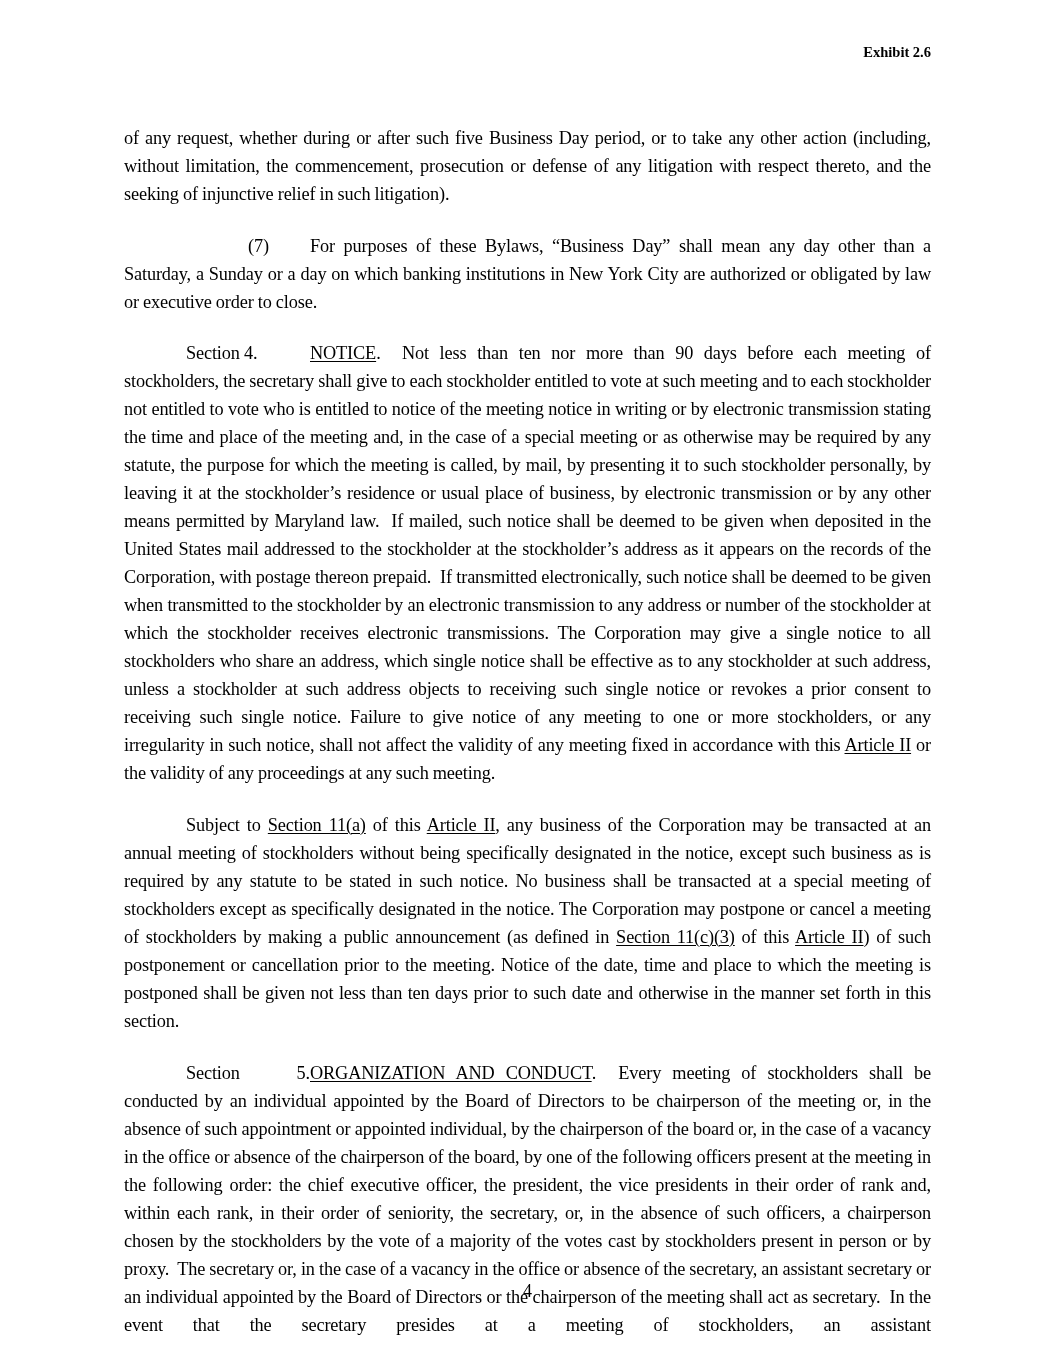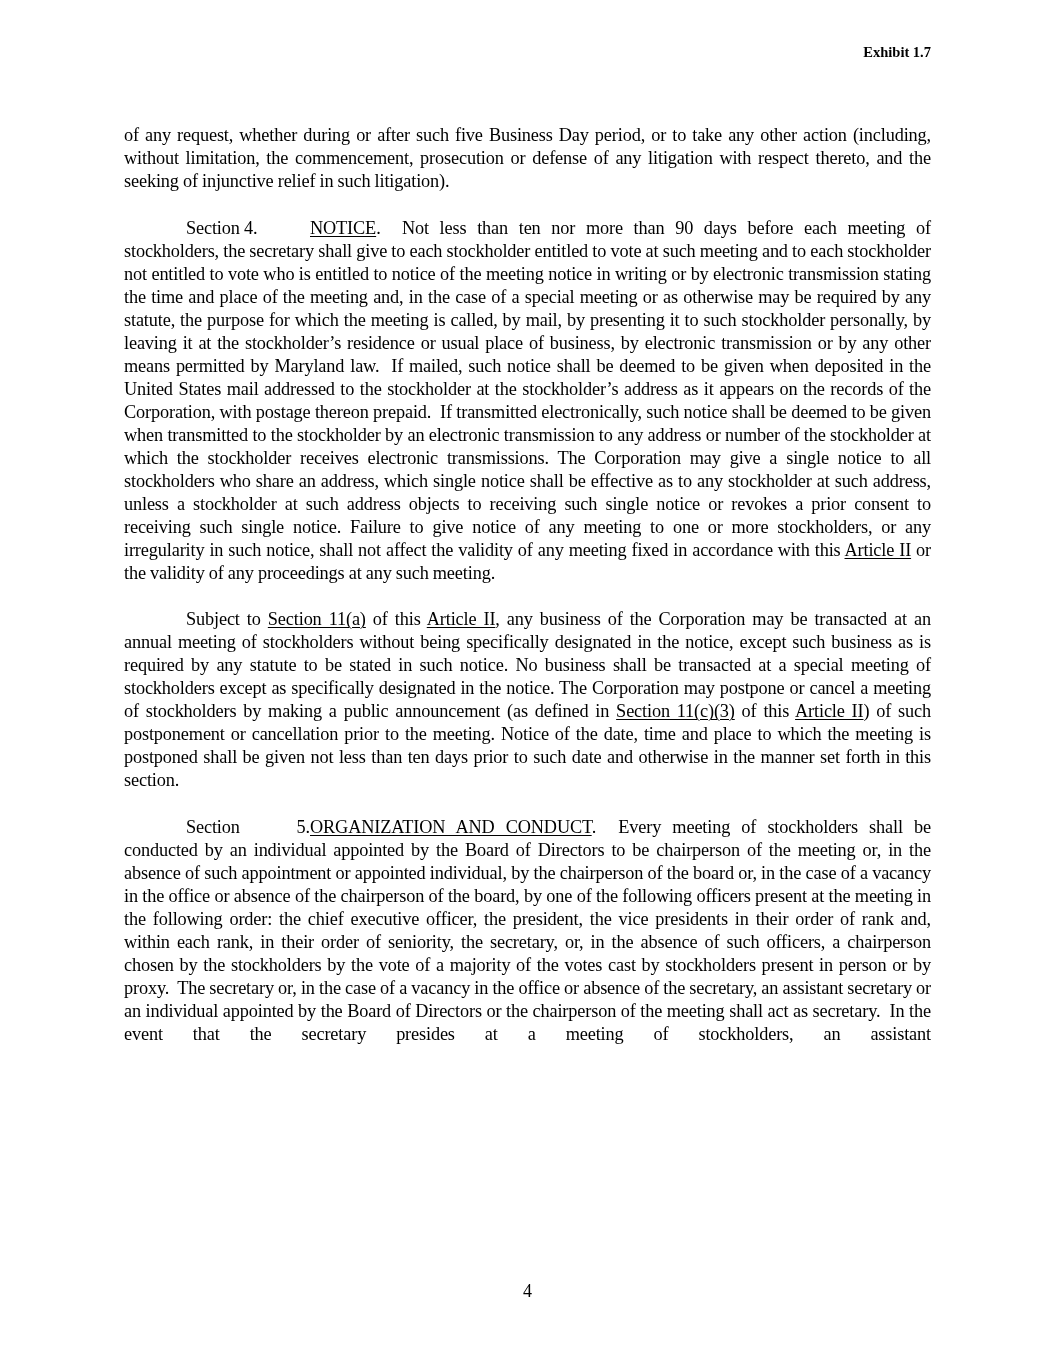--- a/index.html
+++ b/index.html
@@ -22,21 +22,21 @@
       font-size: 14.5px;
       font-weight: bold;
       line-height: 18px;
     }
     .content {
       position: absolute;
       left: 124px;
       top: 124px;
       width: 807px;
       font-size: 18.3px;
-      line-height: 23px;
+      line-height: 28px;
       text-align: justify;
       letter-spacing: -0.15px;
       word-spacing: -0.3px;
     }
     .para {
       margin: 0 0 23.65px 0;
     }
     .indent1 {
       text-indent: 62px;
       margin-top: 16px;
@@ -65,26 +65,27 @@
       left: 0;
       width: 1055px;
       text-align: center;
       font-size: 18px;
       line-height: 22px;
     }
   </style>
 </head>
 <body>
 
-<div class="exhibit">Exhibit 1.7</div>
+<div class="exhibit">Exhibit 2.6</div>
 
 <div class="content">
 
   <p class="para"><span>of any request, whether during or after such five Business Day period, or to take any other action (including, without limitation, the commencement, prosecution or defense of any litigation with respect thereto, and the seeking of injunctive relief in such litigation).</span></p>
 
+  <p class="para indent2"><span class="sub-num">(7)</span><span>For purposes of these Bylaws, “Business Day” shall mean any day other than a Saturday, a Sunday or a day on which banking institutions in New York City are authorized or obligated by law or executive order to close.</span></p>
 
   <p class="para indent1"><span class="sec-num">Section 4.</span><span class="u">NOTICE</span><span>.</span><span style="white-space: pre-wrap;">  Not less than ten nor more than 90 days before each meeting of stockholders, the secretary shall give to each stockholder entitled to vote at such meeting and to each stockholder not entitled to vote who is entitled to notice of the meeting notice in writing or by electronic transmission stating the time and place of the meeting and, in the case of a special meeting or as otherwise may be required by any statute, the purpose for which the meeting is called, by mail, by presenting it to such stockholder personally, by leaving it at the stockholder’s residence or usual place of business, by electronic transmission or by any other means permitted by Maryland law.  If mailed, such notice shall be deemed to be given when deposited in the United States mail addressed to the stockholder at the stockholder’s address as it appears on the records of the Corporation, with postage thereon prepaid.  If transmitted electronically, such notice shall be deemed to be given when transmitted to the stockholder by an electronic transmission to any address or number of the stockholder at which the stockholder receives electronic transmissions. The Corporation may give a single notice to all stockholders who share an address, which single notice shall be effective as to any stockholder at such address, unless a stockholder at such address objects to receiving such single notice or revokes a prior consent to receiving such single notice. Failure to give notice of any meeting to one or more stockholders, or any irregularity in such notice, shall not affect the validity of any meeting fixed in accordance with this </span><span class="u">Article II</span><span> or the validity of any proceedings at any such meeting.</span></p>
 
   <p class="para indent1"><span>Subject to </span><span class="u">Section 11(a)</span><span> of this </span><span class="u">Article II</span><span>, any business of the Corporation may be transacted at an annual meeting of stockholders without being specifically designated in the notice, except such business as is required by any statute to be stated in such notice.  No business shall be transacted at a special meeting of stockholders except as specifically designated in the notice.  The Corporation may postpone or cancel a meeting of stockholders by making a public announcement (as defined in </span><span class="u">Section 11(c)(3)</span><span> of this </span><span class="u">Article II</span><span>) of such postponement or cancellation prior to the meeting.  Notice of the date, time and place to which the meeting is postponed shall be given not less than ten days prior to such date and otherwise in the manner set forth in this section.</span></p>
 
   <p class="para indent1" style="text-align-last: justify;"><span class="sec-num">Section 5.</span><span class="u">ORGANIZATION AND CONDUCT</span><span>.</span><span style="white-space: pre-wrap;">  Every meeting of stockholders shall be conducted by an individual appointed by the Board of Directors to be chairperson of the meeting or, in the absence of such appointment or appointed individual, by the chairperson of the board or, in the case of a vacancy in the office or absence of the chairperson of the board, by one of the following officers present at the meeting in the following order: the chief executive officer, the president, the vice presidents in their order of rank and, within each rank, in their order of seniority, the secretary, or, in the absence of such officers, a chairperson chosen by the stockholders by the vote of a majority of the votes cast by stockholders present in person or by proxy.  The secretary or, in the case of a vacancy in the office or absence of the secretary, an assistant secretary or an individual appointed by the Board of Directors or the chairperson of the meeting shall act as secretary.  In the event that the secretary presides at a meeting of stockholders, an assistant</span></p>
 
 </div>
 
 <div class="page-number">4</div>

